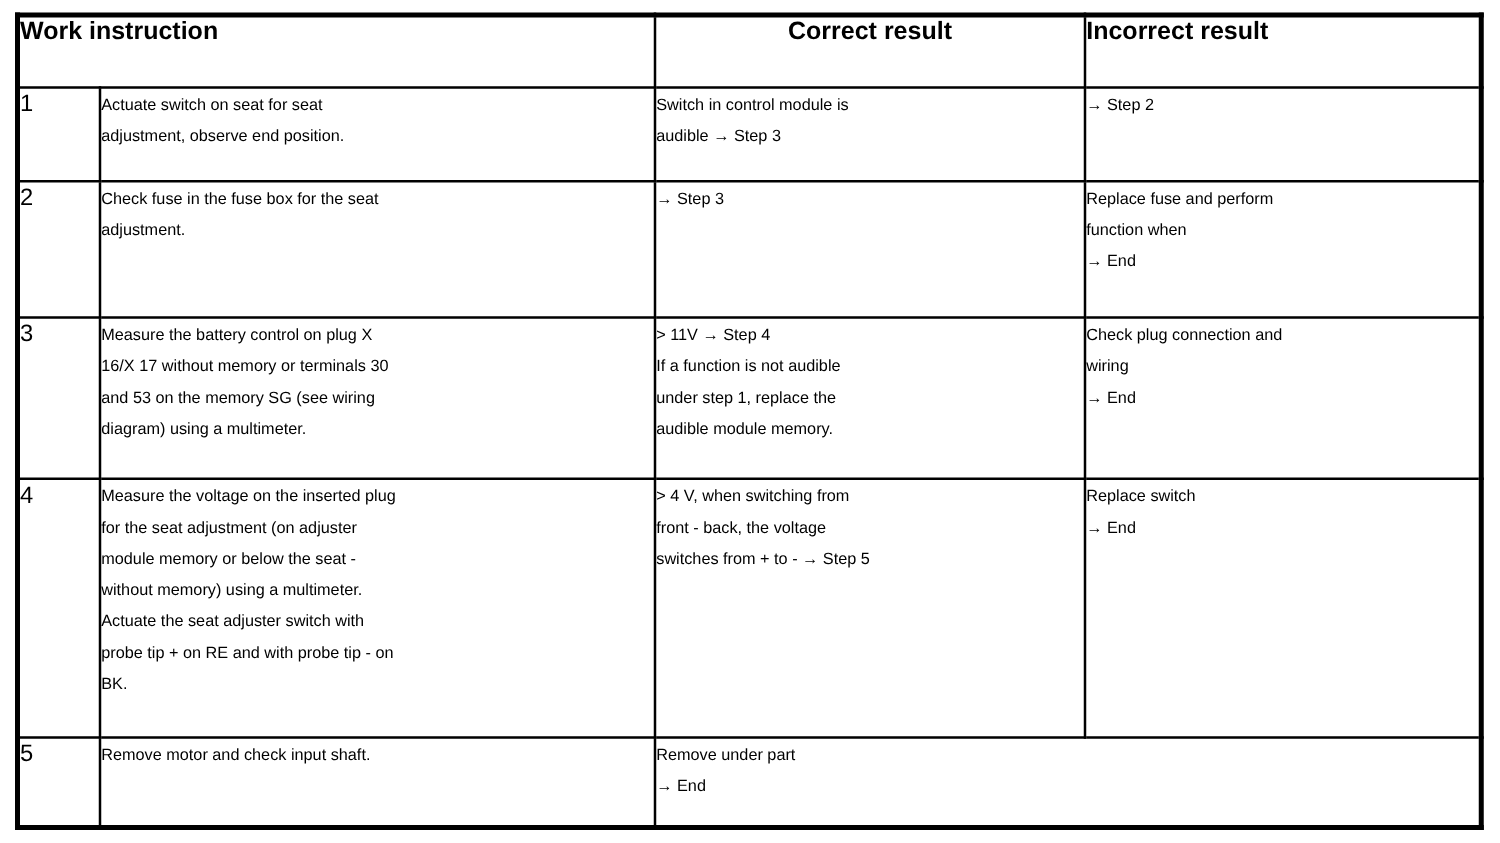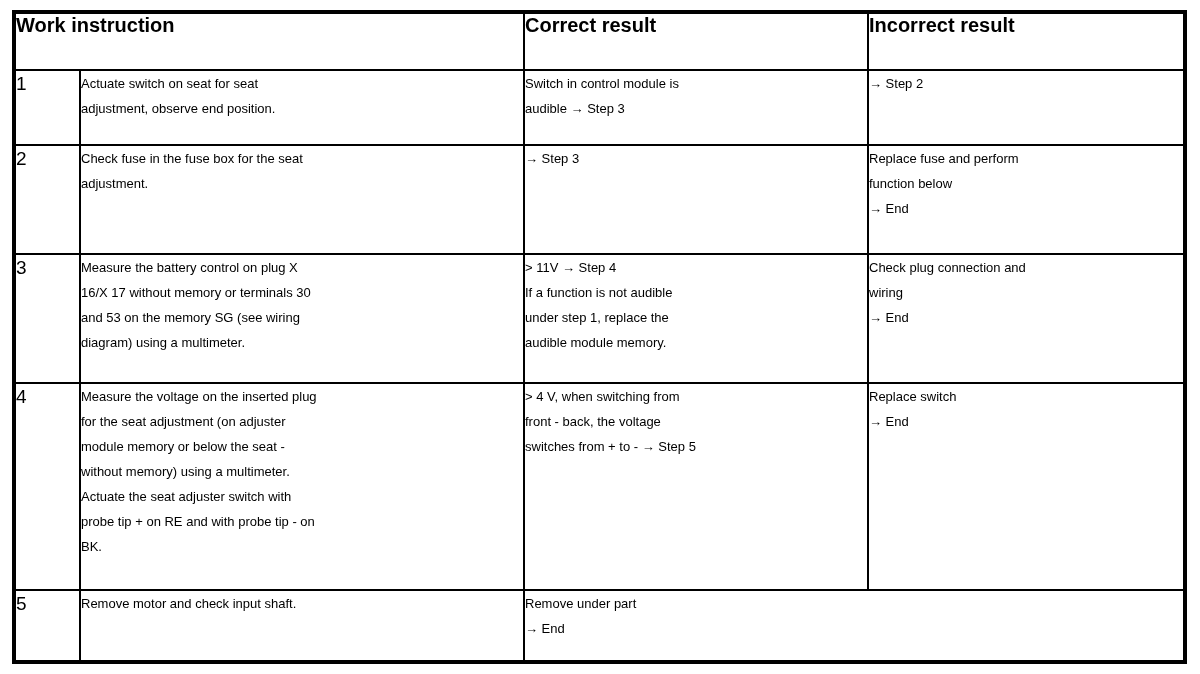--- a/index.html
+++ b/index.html
@@ -59,20 +59,21 @@
 
   th.hdr {
     font-weight: bold;
     font-size: 20px;
     line-height: 22px;
     text-align: left;
     padding: 12px 0 0 12px;
     white-space: nowrap;
   }
   th.hdr-center {
+    text-align: center;
     padding-left: 0;
     padding-right: 0;
   }
 
   
   td.step {
     font-size: 19px;
     line-height: 25px;
     padding: 11px 0 0 10px;
     white-space: nowrap;
@@ -131,21 +132,21 @@
           <td class="step">2</td>
           <td class="cell">
             <span class="ln">Check fuse in the fuse box for the seat</span>
             <span class="ln">adjustment.</span>
           </td>
           <td class="cell">
             <span class="ln">→ Step 3</span>
           </td>
           <td class="cell">
             <span class="ln">Replace fuse and perform</span>
-            <span class="ln">function below</span>
+            <span class="ln">function when</span>
             <span class="ln">→ End</span>
           </td>
         </tr>
 
         <tr class="r3">
           <td class="step">3</td>
           <td class="cell">
             <span class="ln">Measure the battery control on plug X</span>
             <span class="ln">16/X 17 without memory or terminals 30</span>
             <span class="ln">and 53 on the memory SG (see wiring</span>

